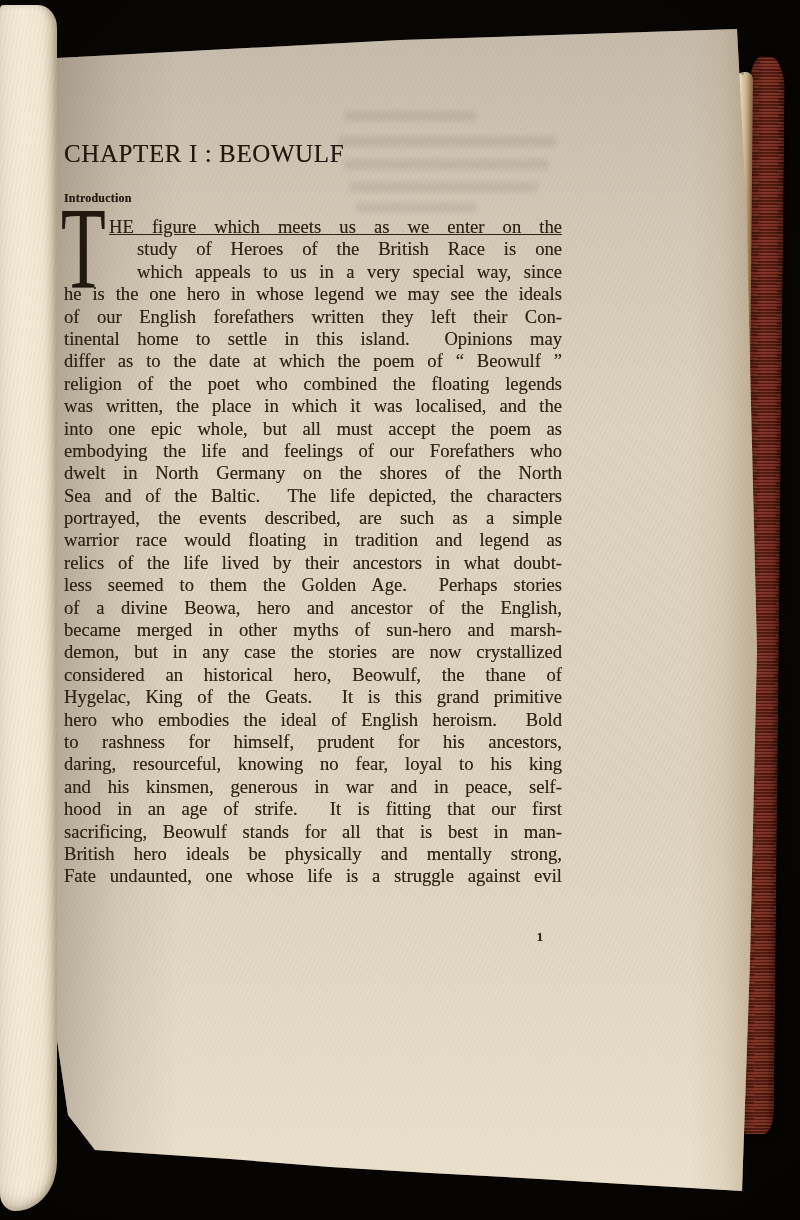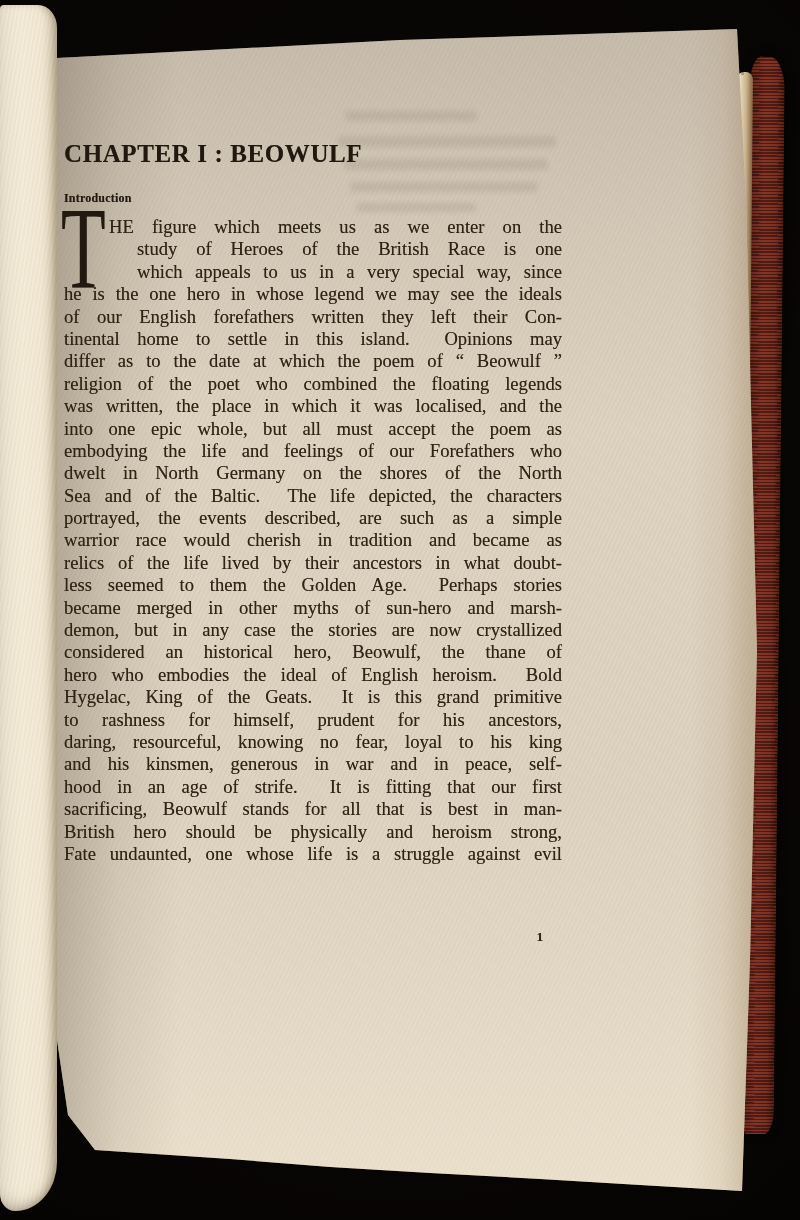--- a/index.html
+++ b/index.html
@@ -61,21 +61,21 @@
   .ghost{position:absolute;background:rgba(122,115,98,.17);border-radius:4px;filter:blur(2.6px);}
   .g1{left:345px;top:111px;width:132px;height:10px;}
   .g2{left:338px;top:136px;width:218px;height:11px;}
   .g3{left:344px;top:159px;width:204px;height:11px;}
   .g4{left:350px;top:182px;width:188px;height:10px;}
   .g5{left:356px;top:203px;width:120px;height:9px;}
   
   .textlayer{position:absolute;inset:0;color:var(--ink,#2e2416);}
   .chapter-title{
     position:absolute;left:64px;top:140px;
-    font-size:25px;font-weight:bold;letter-spacing:.6px;
+    font-size:25px;font-weight:normal;letter-spacing:.6px;
     color:var(--ink_dark,#211910);text-shadow:0 0 .6px rgba(33,25,16,.55);
   }
   .section-heading{
     position:absolute;left:64px;top:191px;
     font-size:12px;font-weight:bold;letter-spacing:.2px;
     color:var(--ink_dark,#211910);text-shadow:0 0 .5px rgba(33,25,16,.5);
   }
   .dropcap{
     position:absolute;left:61px;top:191px;
     font-size:116px;line-height:1;color:var(--ink_dark,#211910);
@@ -83,21 +83,21 @@
     text-shadow:0 0 .8px rgba(33,25,16,.5);
   }
   .bodytext{
     position:absolute;left:64px;top:216px;width:498px;
     font-size:18.6px;text-shadow:0 0 .5px rgba(46,36,22,.55);
   }
   .tline{
     line-height:22.4px;height:22.4px;
     text-align:justify;text-align-last:justify;white-space:pre-wrap;overflow:visible;
   }
-  .tline:nth-child(1){padding-left:45px;}
+  .tline:nth-child(1){padding-left:45px;text-decoration:underline;}
   .tline:nth-child(2),.tline:nth-child(3){padding-left:73px;}
   .folio{
     position:absolute;left:527px;top:929px;width:26px;text-align:center;
     font-size:13.5px;font-weight:bold;letter-spacing:.5px;
     text-shadow:0 0 .5px rgba(46,36,22,.6);
   }
 </style>
 </head>
 <body>
 
@@ -128,32 +128,33 @@
         <div class="tline">of our English forefathers written they left their Con-</div>
         <div class="tline">tinental home to settle in this island.  Opinions may</div>
         <div class="tline">differ as to the date at which the poem of “ Beowulf ”</div>
         <div class="tline">religion of the poet who combined the floating legends</div>
         <div class="tline">was written, the place in which it was localised, and the</div>
         <div class="tline">into one epic whole, but all must accept the poem as</div>
         <div class="tline">embodying the life and feelings of our Forefathers who</div>
         <div class="tline">dwelt in North Germany on the shores of the North</div>
         <div class="tline">Sea and of the Baltic.  The life depicted, the characters</div>
         <div class="tline">portrayed, the events described, are such as a simple</div>
-        <div class="tline">warrior race would cherish in tradition and became as</div>
+        <div class="tline">warrior race would floating in tradition and legend as</div>
         <div class="tline">relics of the life lived by their ancestors in what doubt-</div>
         <div class="tline">less seemed to them the Golden Age.  Perhaps stories</div>
+        <div class="tline">of a divine Beowa, hero and ancestor of the English,</div>
         <div class="tline">became merged in other myths of sun-hero and marsh-</div>
         <div class="tline">demon, but in any case the stories are now crystallized</div>
         <div class="tline">considered an historical hero, Beowulf, the thane of</div>
+        <div class="tline">Hygelac, King of the Geats.  It is this grand primitive</div>
         <div class="tline">hero who embodies the ideal of English heroism.  Bold</div>
-        <div class="tline">Hygelac, King of the Geats.  It is this grand primitive</div>
         <div class="tline">to rashness for himself, prudent for his ancestors,</div>
         <div class="tline">daring, resourceful, knowing no fear, loyal to his king</div>
         <div class="tline">and his kinsmen, generous in war and in peace, self-</div>
         <div class="tline">hood in an age of strife.  It is fitting that our first</div>
         <div class="tline">sacrificing, Beowulf stands for all that is best in man-</div>
-        <div class="tline">British hero should be physically and heroism strong,</div>
+        <div class="tline">British hero ideals be physically and mentally strong,</div>
         <div class="tline">Fate undaunted, one whose life is a struggle against evil</div>
       </div>
     <div class="folio">1</div>
   </div>
 
 </div>
 
 </body></html>

